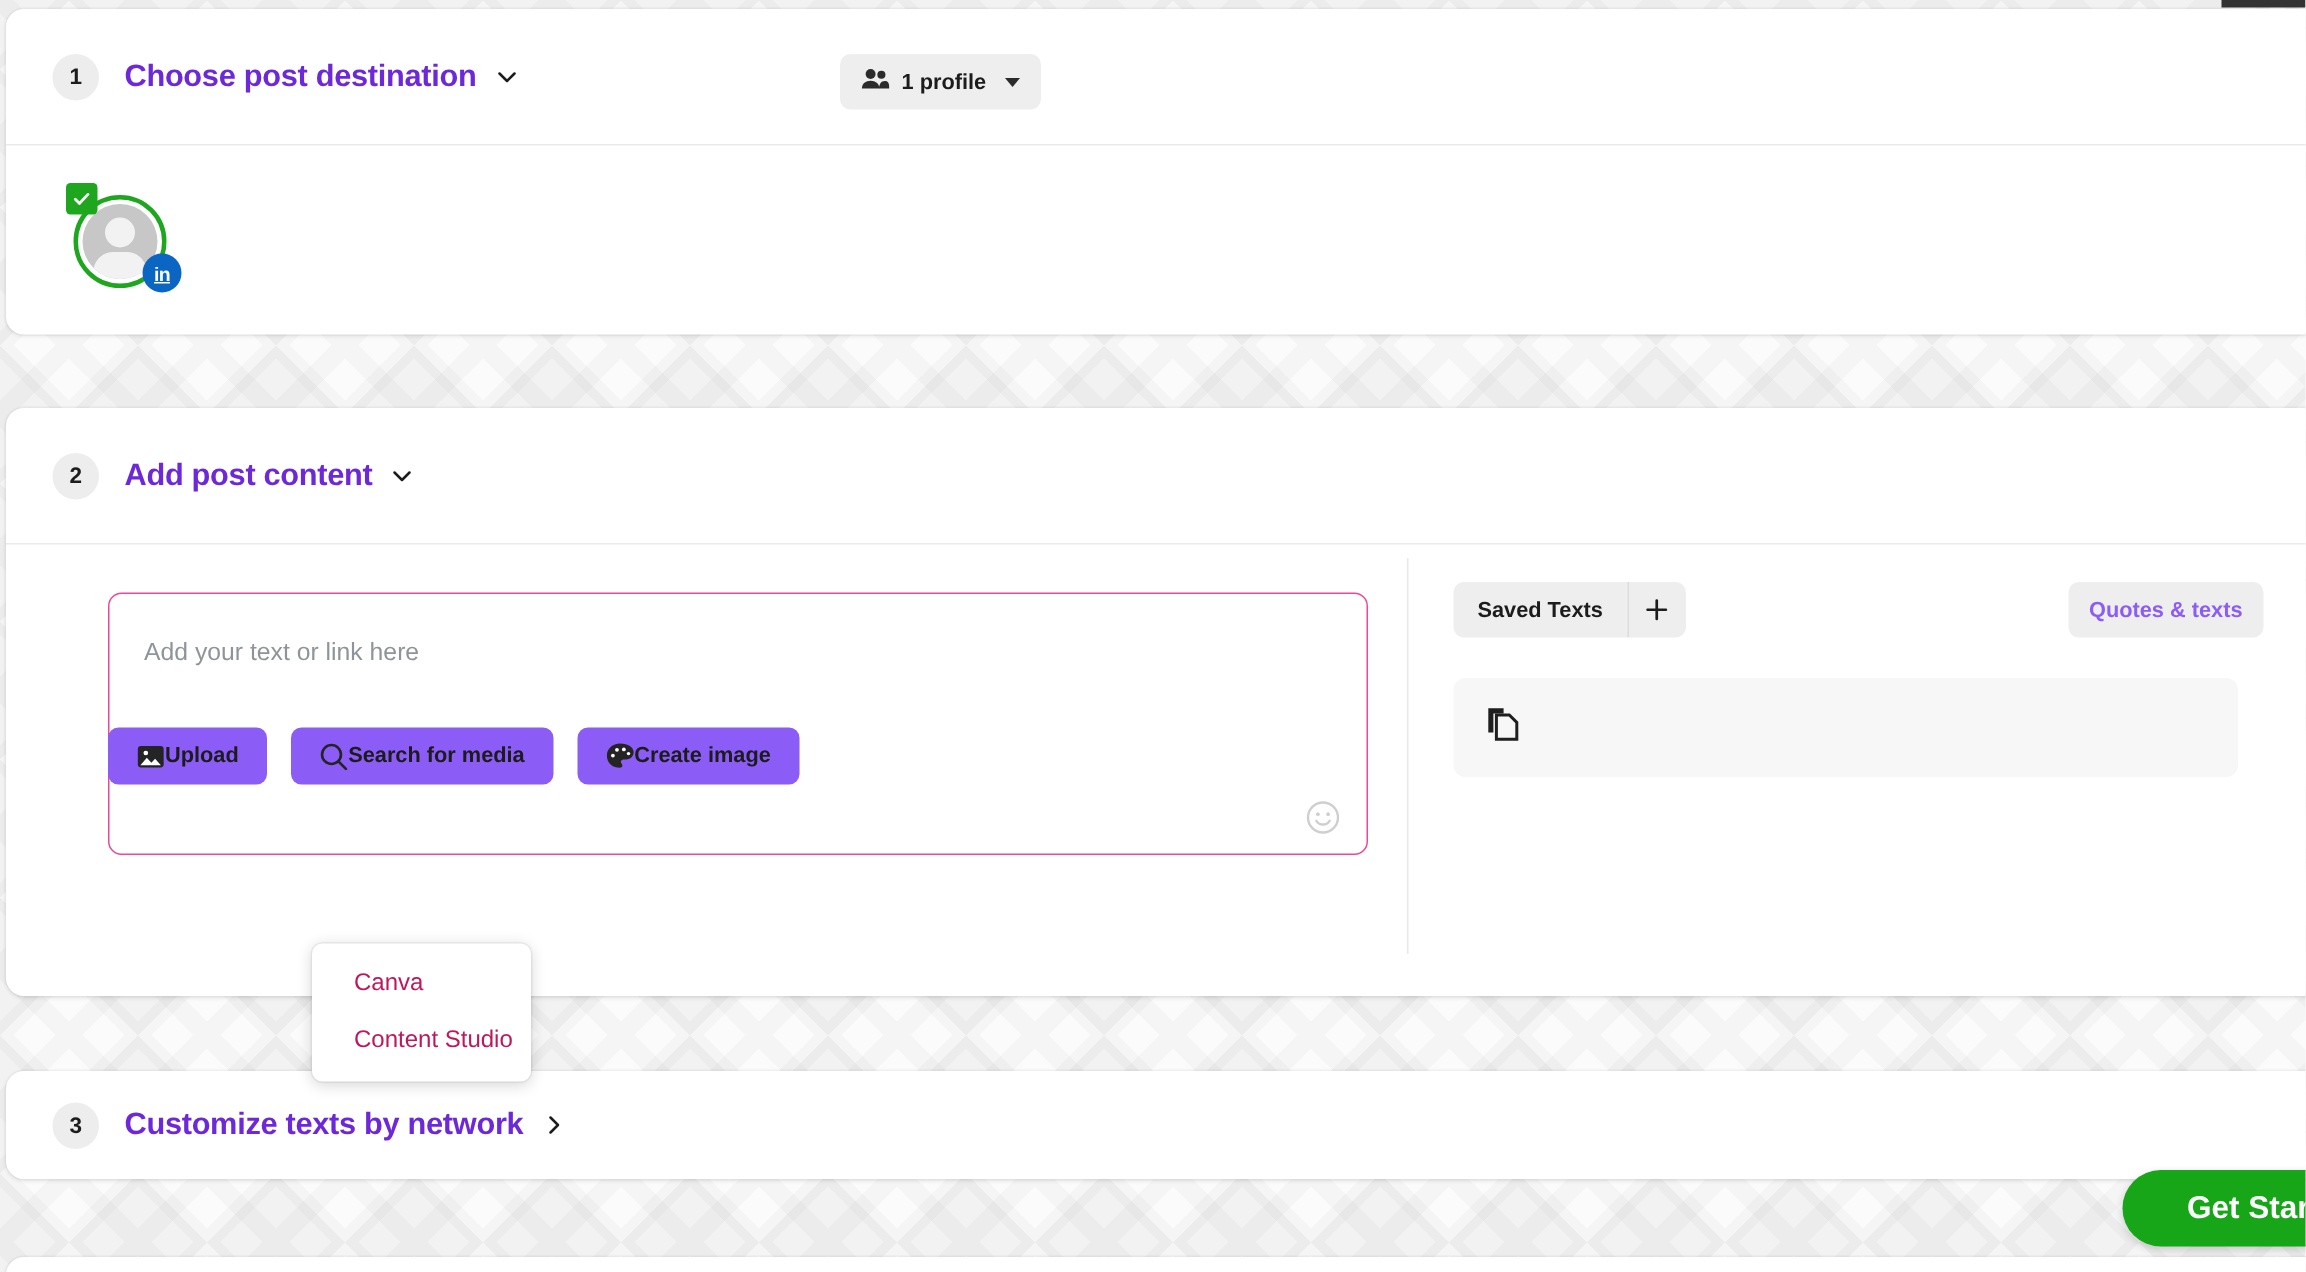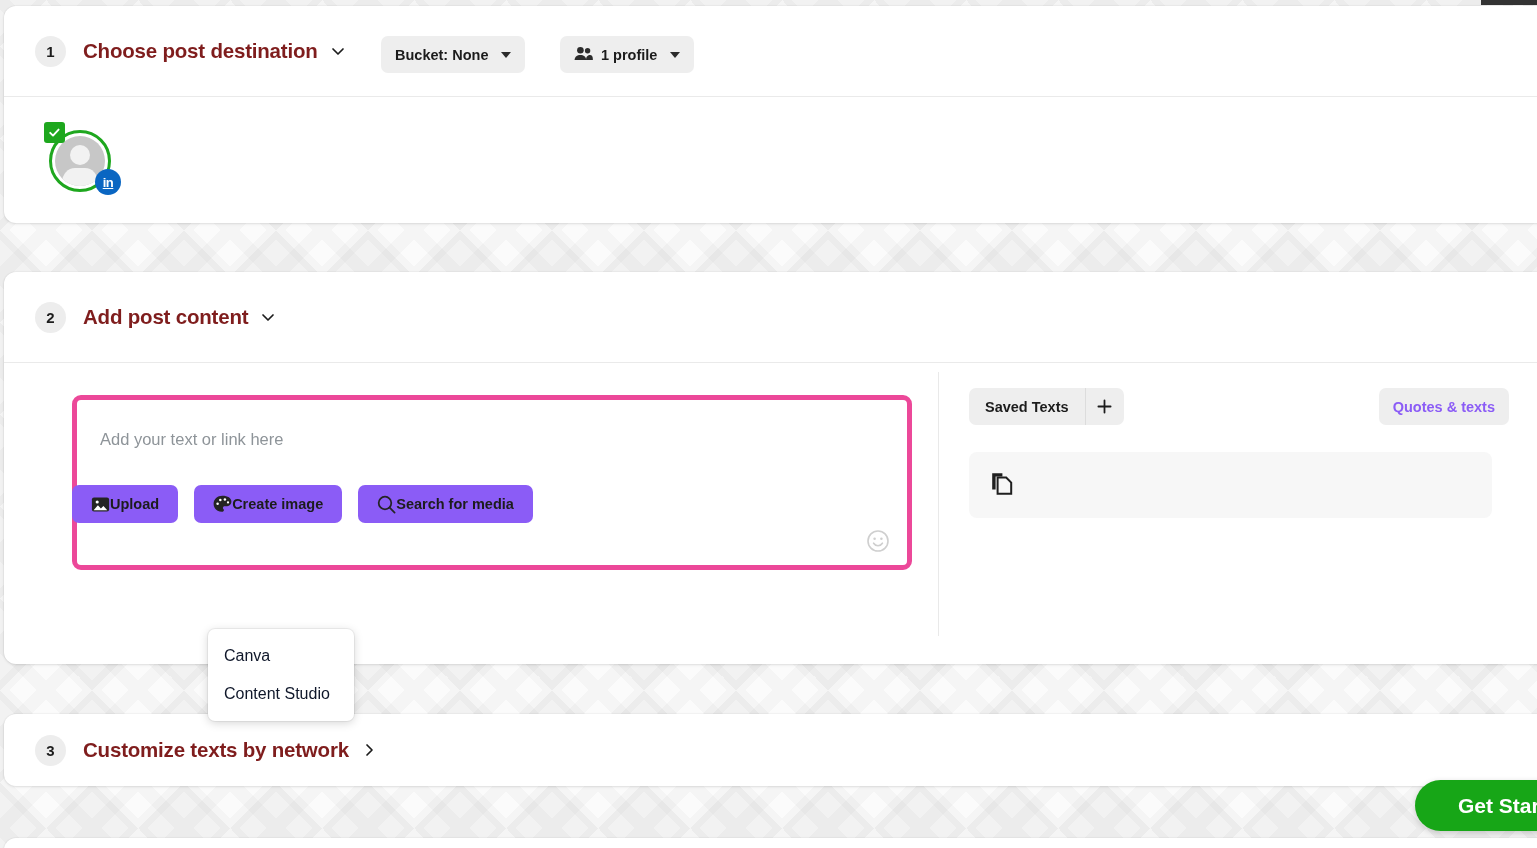--- a/index.html
+++ b/index.html
@@ -57,21 +57,21 @@
     border-radius: 50%;
     background: #ededed;
     display: flex; align-items: center; justify-content: center;
     font-size: 15px; font-weight: bold; color: #1c1c1c;
     flex: 0 0 auto;
   }
 
   .step-title {
     font-size: 20.5px;
     font-weight: bold;
-    color: #7f1d1d;
+    color: #6d28d9;
     margin-left: 17px;
     letter-spacing: -0.2px;
     white-space: nowrap;
   }
 
   .chev {
     width: 22px; height: 22px;
     margin-left: 9px;
     flex: 0 0 auto;
     display: flex; align-items: center; justify-content: center;
@@ -186,21 +186,21 @@
   .editor-left {
     width: 934px;
     padding-left: 68px;
     position: relative;
   }
 
   .composer {
     position: relative;
     width: 840px;
     height: 175px;
-    border: 5px solid #ec4899;
+    border: 1px solid #ec4899;
     border-radius: 9px;
     background: #ffffff;
   }
   .composer-placeholder {
     position: absolute;
     left: 23px; top: 30px;
     font-size: 16.5px;
     color: #8e9499;
   }
   .composer-emoji {
@@ -314,23 +314,23 @@
     left: 208px;
     top: 629px;
     width: 146px;
     background: #ffffff;
     border-radius: 7px;
     box-shadow: 0 2px 10px rgba(0,0,0,0.17), 0 0 0 1px rgba(0,0,0,0.05);
     padding: 8px 0;
     z-index: 50;
   }
   .dropdown-item {
-    padding: 10px 0 10px 16px;
+    padding: 10px 0 10px 28px;
     font-size: 16px;
-    color: #0f172a;
+    color: #be185d;
     cursor: pointer;
     white-space: nowrap;
   }
 
   
   #card-step3 { top: 714px; height: 72px; }
   #card-step3 .step-header { height: 72px; }
 
   
   #card-bottom {
@@ -371,24 +371,20 @@
   <div class="step-header">
     <div class="step-badge">1</div>
     <div class="step-title">Choose post destination</div>
     <span class="chev">
       <svg width="16" height="16" viewBox="0 0 16 16">
           <path d="M3 6l5 5 5-5" fill="none" stroke="#1c1c1c" stroke-width="1.7" stroke-linecap="round" stroke-linejoin="round"></path>
         </svg>
     </span>
   </div>
 
-  <button class="pill" id="pill-bucket">
-    <span>Bucket: None</span>
-    <span class="caret"></span>
-  </button>
 
   <button class="pill" id="pill-profile">
     <span>
       <svg width="19" height="15" viewBox="0 0 19 15">
         <circle cx="6.4" cy="4.3" r="3.3" fill="#2b2b2b"></circle>
         <circle cx="13.6" cy="4.8" r="2.7" fill="#2b2b2b"></circle>
         <path d="M0.6 14c0-3.2 2.6-5.1 5.8-5.1s5.8 1.9 5.8 5.1z" fill="#2b2b2b"></path>
         <path d="M12 14c0-2.6 1.2-5 4-5 2.1 0 2.9 1.6 2.9 5z" fill="#2b2b2b"></path>
       </svg>
     </span>
@@ -453,39 +449,39 @@
           <rect x="0.9" y="1.4" width="17.2" height="14.2" rx="2.1" fill="#242424"></rect>
           <circle cx="6.2" cy="6" r="1.55" fill="#ffffff"></circle>
           <path d="M2.6 14.2l4.3-5 3 3.3 2.5-2.6 3.9 4.3z" fill="#ffffff"></path>
         </svg>
       </span>
       <span>Upload</span>
     </button>
 
     <button class="media-btn">
       <span class="mb-icon">
+        <svg width="19" height="19" viewBox="0 0 19 19">
+          <circle cx="8" cy="8" r="6.3" fill="none" stroke="#242424" stroke-width="1.75"></circle>
+          <path d="M12.7 12.7L17.6 17.6" stroke="#242424" stroke-width="1.75" stroke-linecap="round"></path>
+        </svg>
+      </span>
+      <span>Search for media</span>
+    </button>
+
+    <button class="media-btn">
+      <span class="mb-icon">
         <svg width="19" height="18" viewBox="0 0 19 18">
           <path d="M9.4 0.7C4.4 0.7 0.6 4.1 0.6 8.7c0 4.7 3.4 8.1 8.3 8.1 1.3 0 2-0.6 2-1.5 0-0.5-0.2-0.8-0.5-1.2-0.3-0.4-0.5-0.7-0.5-1.2 0-0.9 0.8-1.6 1.8-1.6h1.5c3 0 5.2-2 5.2-4.8 0-3.4-3.6-5.8-9-5.8z" fill="#242424"></path>
           <circle cx="4.6" cy="8.7" r="1.25" fill="#ffffff"></circle>
           <circle cx="7.3" cy="4.9" r="1.25" fill="#ffffff"></circle>
           <circle cx="11.9" cy="4.6" r="1.25" fill="#ffffff"></circle>
           <circle cx="15" cy="7.4" r="1.15" fill="#ffffff"></circle>
         </svg>
       </span>
       <span>Create image</span>
-    </button>
-
-    <button class="media-btn">
-      <span class="mb-icon">
-        <svg width="19" height="19" viewBox="0 0 19 19">
-          <circle cx="8" cy="8" r="6.3" fill="none" stroke="#242424" stroke-width="1.75"></circle>
-          <path d="M12.7 12.7L17.6 17.6" stroke="#242424" stroke-width="1.75" stroke-linecap="round"></path>
-        </svg>
-      </span>
-      <span>Search for media</span>
     </button>
   </div>
 </div>
 
 <div class="vertical-sep"></div>
 
 <div class="editor-right">
   <div class="saved-row">
     <div class="segmented">
       <div class="seg-label">Saved Texts</div>

